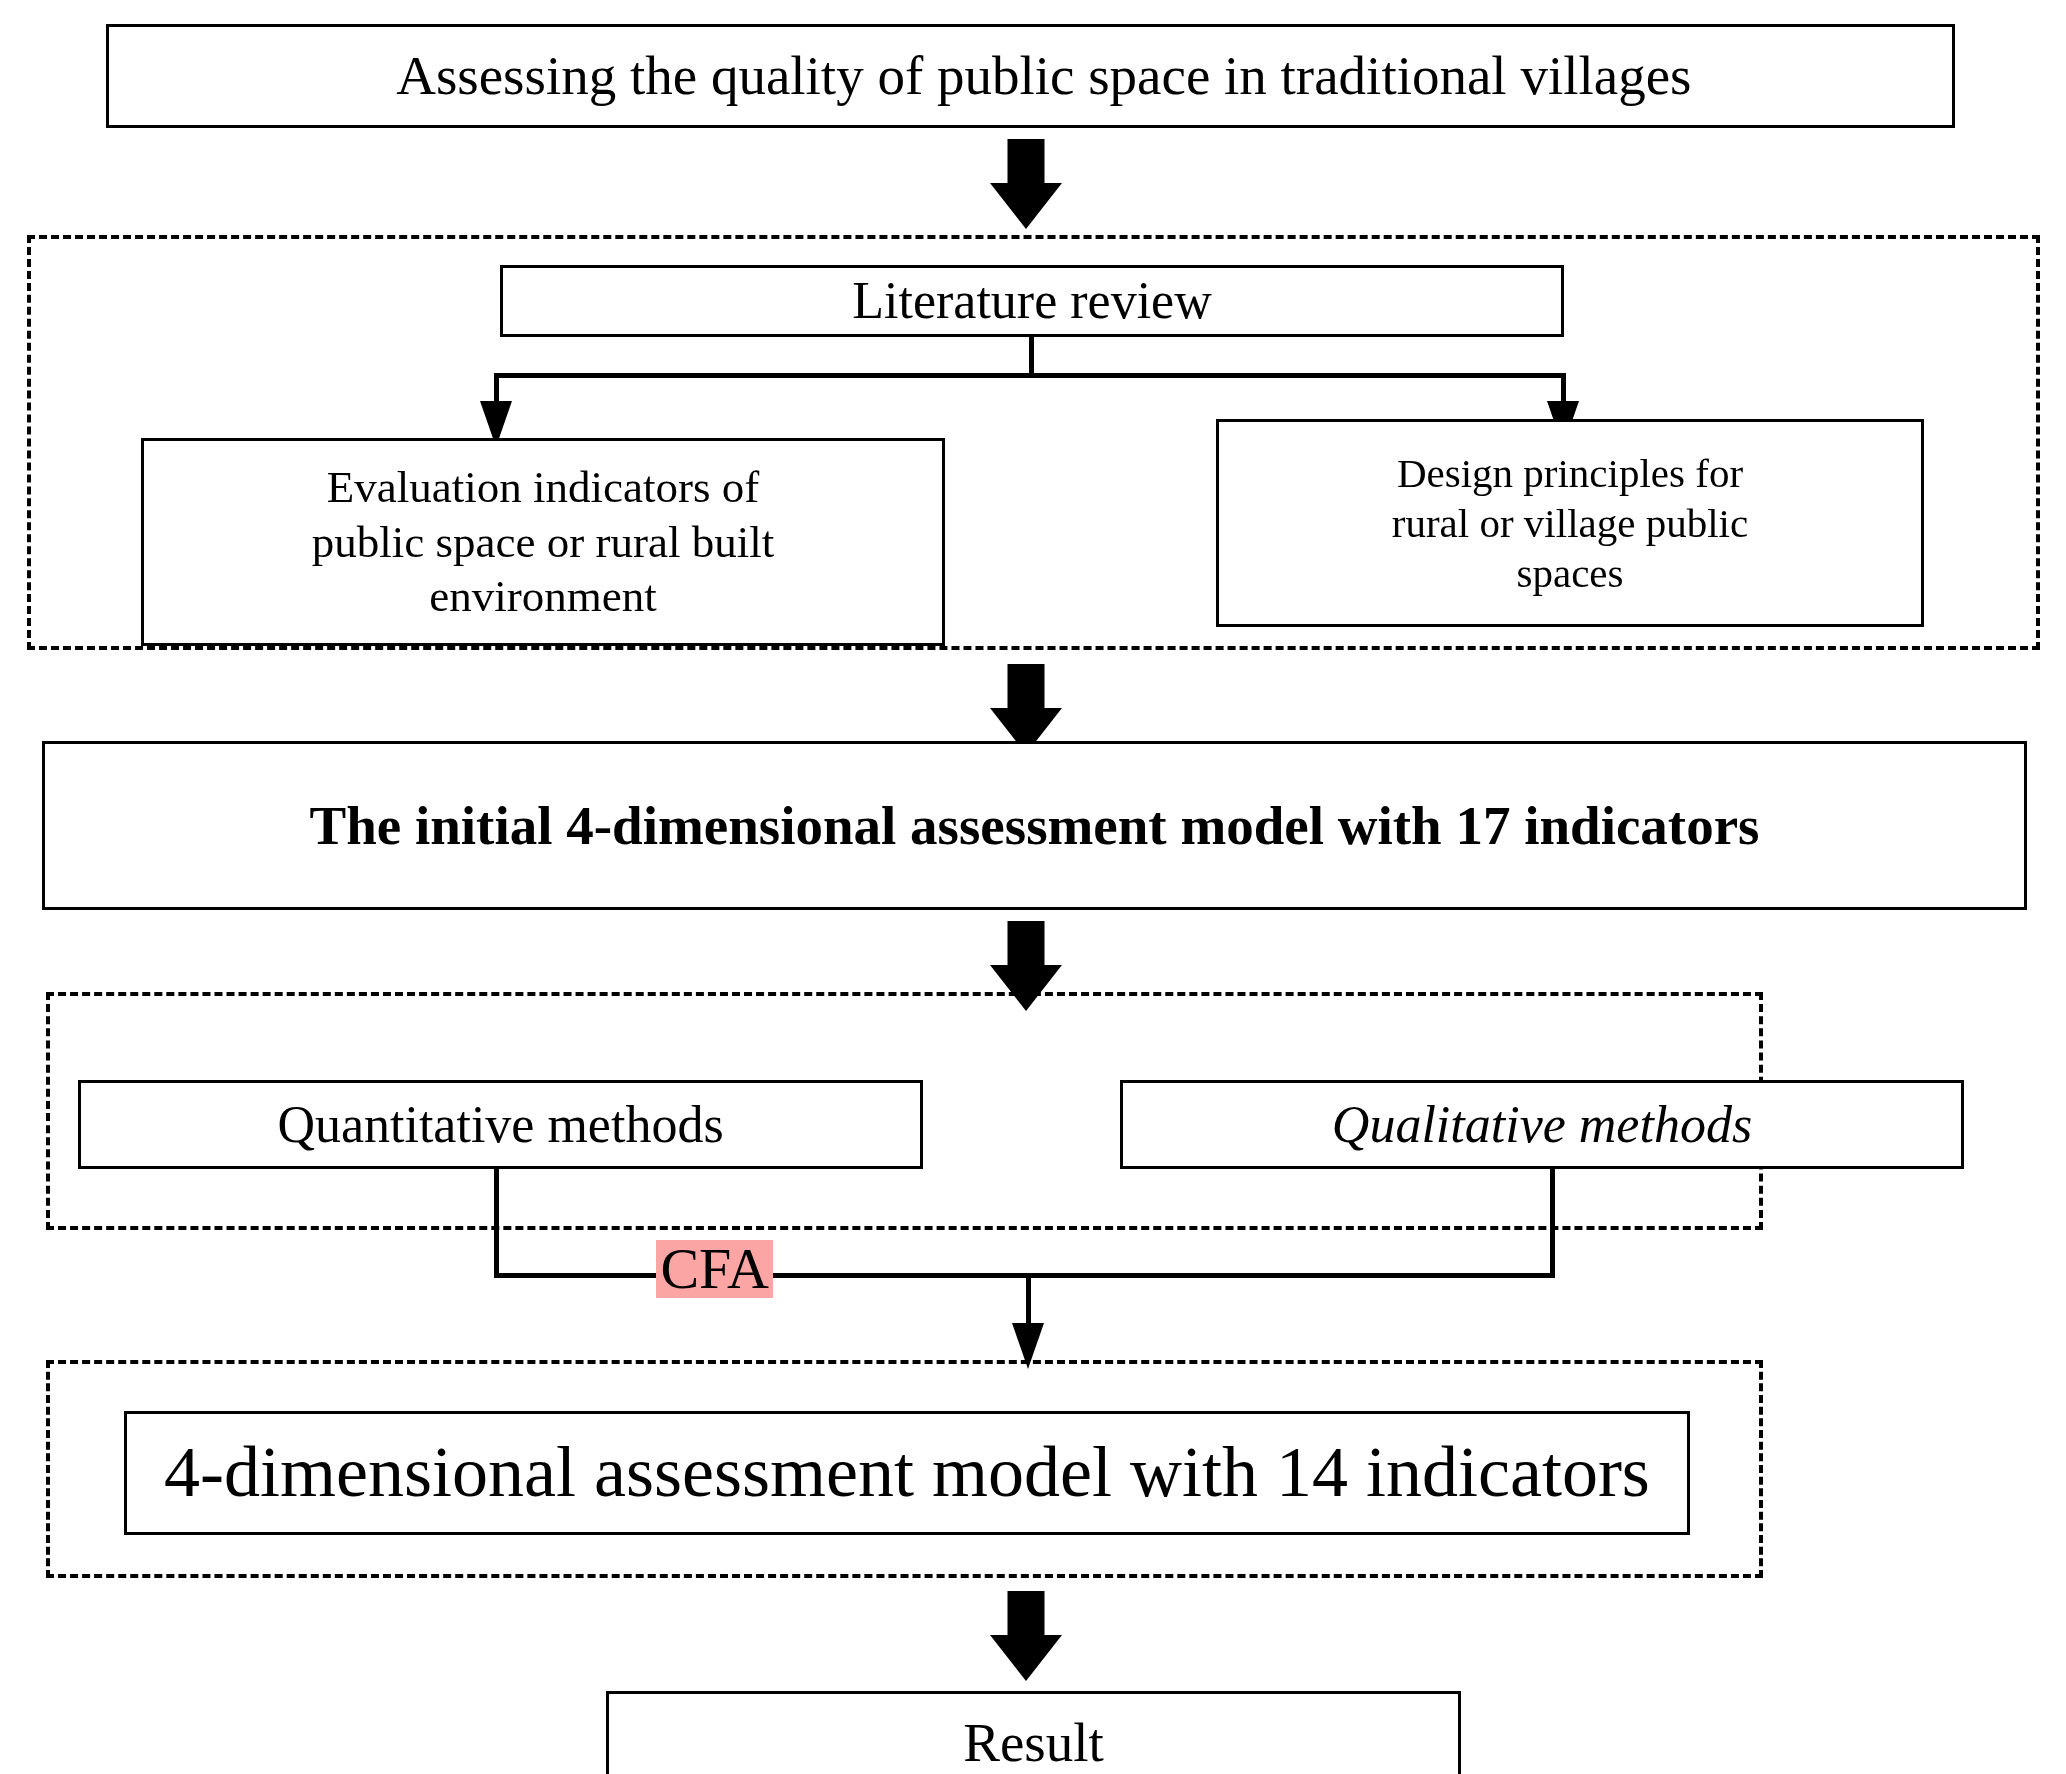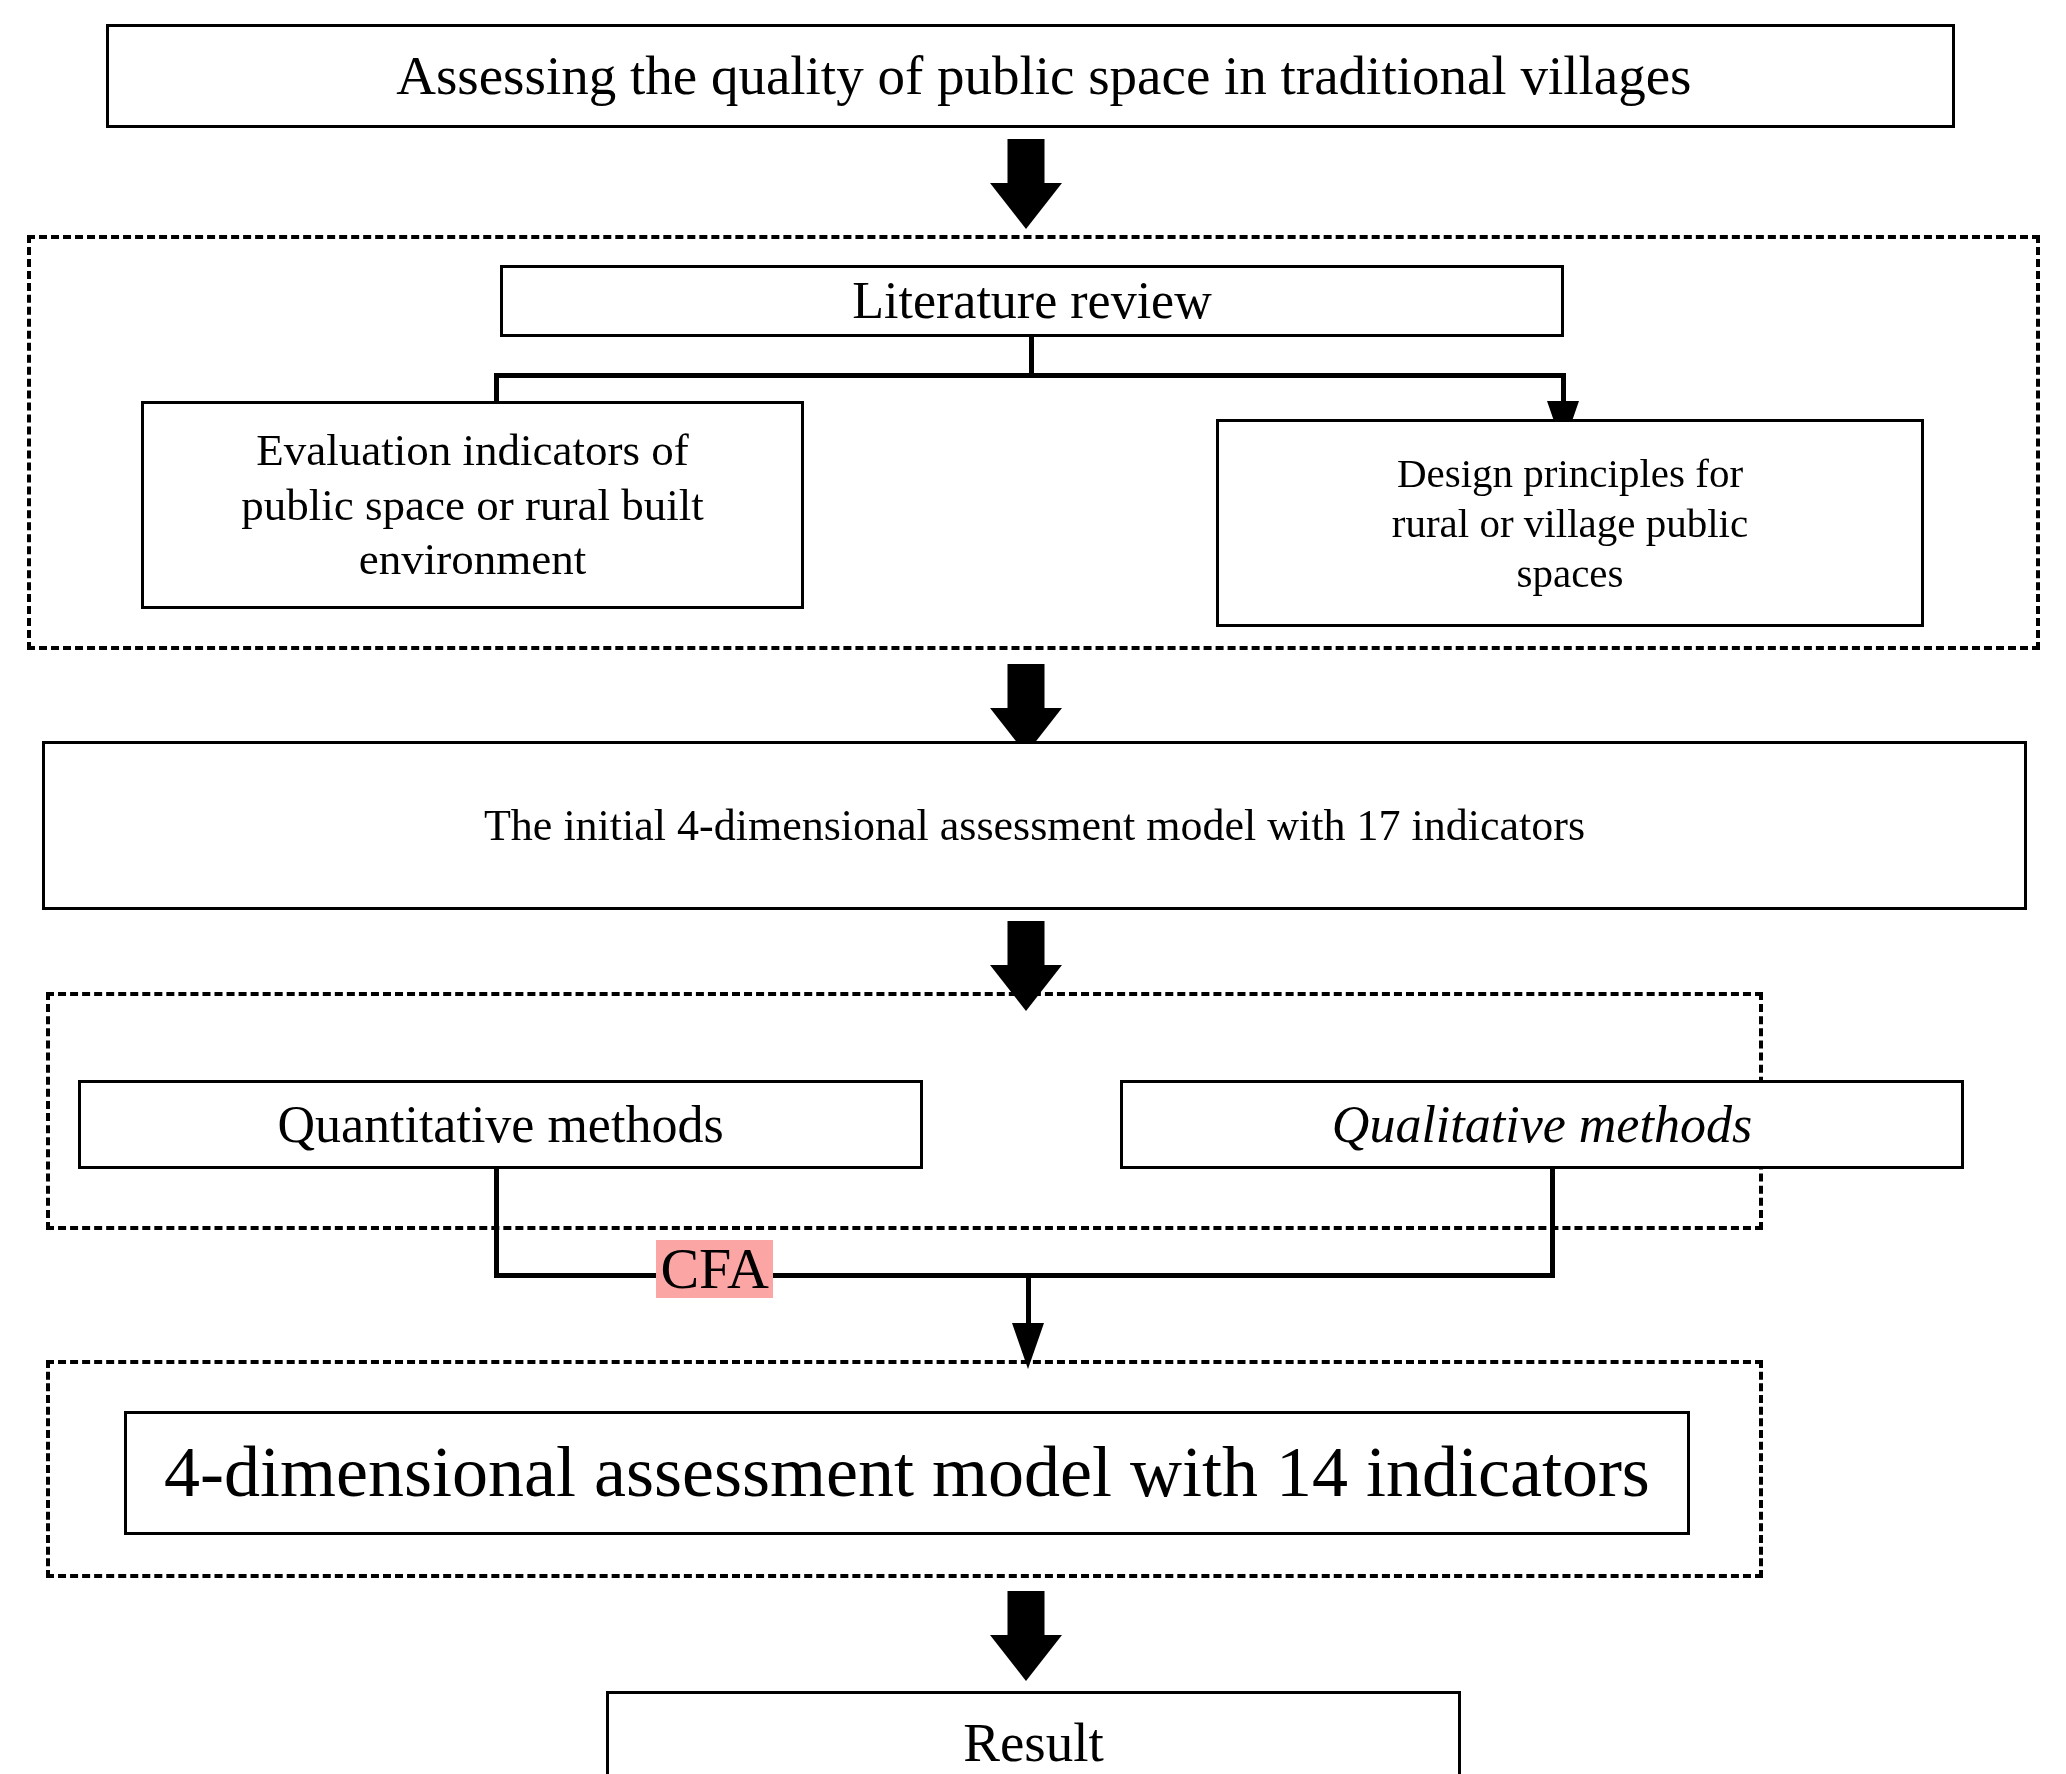--- a/index.html
+++ b/index.html
@@ -115,38 +115,38 @@
     <span class="label">Literature review</span>
   </div>
 
   <div class="vline" style="left:1029px; top:337px; height:41px;"></div>
   <div class="hline" style="left:494px; top:373px; width:1072px;"></div>
   <div class="vline" style="left:494px; top:373px; height:33px;"></div>
   <div class="vline" style="left:1561px; top:373px; height:33px;"></div>
   <div class="thin-arrow-head" style="left:480px; top:401px;"></div>
   <div class="thin-arrow-head" style="left:1547px; top:401px;"></div>
 
-  <div class="node" style="left:141px; top:401px; width:663px; height:208px; font-size:45px;">
+  <div class="node" style="left:141px; top:438px; width:804px; height:208px; font-size:45px;">
     <span class="label">Evaluation indicators of
 public space or rural built
 environment</span>
   </div>
 
   <div class="node" style="left:1216px; top:419px; width:708px; height:208px; font-size:41px;">
     <span class="label">Design principles for
 rural or village public
 spaces</span>
   </div>
 
   <div class="block-arrow" style="left:989px; top:664px; width:74px; height:90px;">
     <div class="shaft" style="width:37px; height:46px;"></div>
     <div class="head"></div>
   </div>
 
-  <div class="node" style="left:42px; top:741px; width:1985px; height:169px; font-size:44px;">
+  <div class="node" style="left:42px; top:741px; width:1985px; height:169px; font-size:55px;font-weight:bold;">
     <span class="label">The initial 4-dimensional assessment model with 17 indicators</span>
   </div>
 
   <div class="block-arrow" style="left:989px; top:921px; width:74px; height:90px;">
     <div class="shaft" style="width:37px; height:46px;"></div>
     <div class="head"></div>
   </div>
 
   <div class="group" style="left:46px; top:992px; width:1717px; height:238px;"></div>
 

